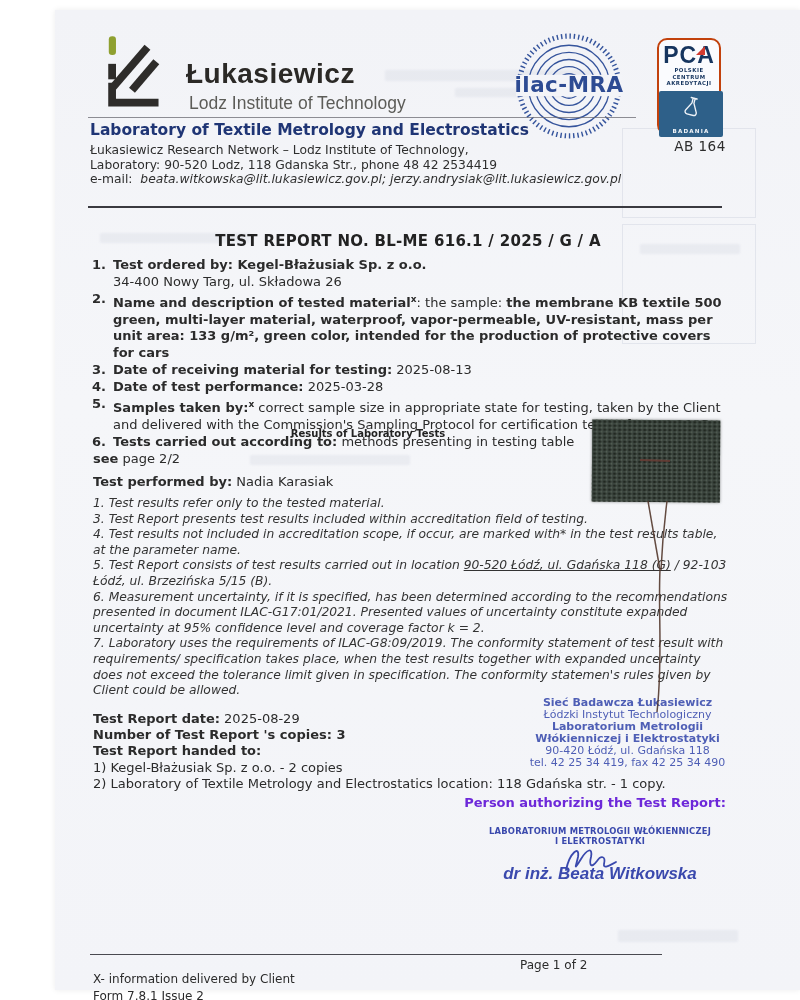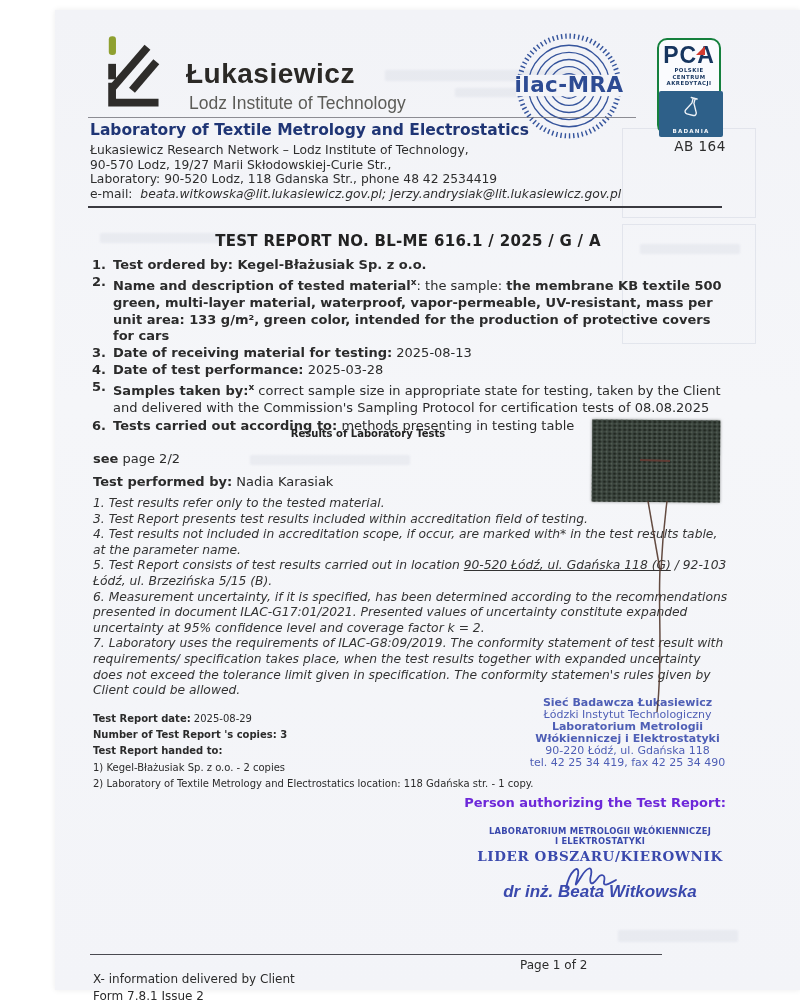--- a/index.html
+++ b/index.html
@@ -16,21 +16,21 @@
   .abs{position:absolute;}
   
   .brand-name{left:186px;top:58px;font-size:28px;font-weight:bold;color:#2b2926;letter-spacing:.5px;font-family:"Liberation Sans",sans-serif;}
   .brand-sub{left:189px;top:93px;font-size:17.5px;color:#5c5c58;font-family:"Liberation Sans",sans-serif;}
   .rule1{left:88px;top:117px;width:548px;height:1px;background:#6a6a72;opacity:.75;}
   .rule2{left:88px;top:206px;width:634px;height:2px;background:#3a3a40;}
   .lab-name{left:90px;top:121px;font-size:15.5px;font-weight:bold;color:#1f3575;}
   .addr{left:90px;top:143px;font-size:12.3px;line-height:14.6px;color:#2e2e2e;}
   .addr .em{font-style:italic;}
   
-  .pca{left:657px;top:38px;width:64px;height:97px;border:2px solid #15803d;border-radius:10px;background:#fafbfe;box-sizing:border-box;text-align:center;}
+  .pca{left:657px;top:38px;width:64px;height:97px;border:2px solid #c2410c;border-radius:10px;background:#fafbfe;box-sizing:border-box;text-align:center;}
   .pca-acronym{margin-top:3px;font-size:23px;font-weight:bold;color:#16355f;letter-spacing:1px;line-height:24px;position:relative;font-family:"Liberation Sans",sans-serif;}
   .pca-red{position:absolute;right:14px;top:3px;width:0;height:0;border-left:9px solid transparent;border-bottom:9px solid #d23b2f;}
   .pca-small{font-size:5.4px;font-weight:bold;color:#16355f;letter-spacing:.5px;line-height:6.6px;}
   .pca-box{margin:4px auto 0;width:64px;height:46px;background:#2e6089;border-radius:2px;position:relative;}
   .pca-box svg{position:absolute;left:21px;top:4px;transform:rotate(14deg);}
   .pca-badania{position:absolute;left:0;right:0;bottom:3px;color:#f2f5f9;font-size:5.6px;letter-spacing:1.2px;font-weight:bold;}
   .ab{left:655px;top:138px;width:90px;text-align:center;font-size:13.5px;color:#2c2c2c;letter-spacing:.5px;}
   
   .title{left:88px;top:232px;width:640px;text-align:center;font-size:15px;font-weight:bold;letter-spacing:.3px;color:#222;}
   .items{left:92px;top:257px;width:636px;font-size:13px;line-height:16.6px;}
@@ -46,21 +46,21 @@
   .notes{left:93px;top:496px;width:636px;font-size:12.3px;line-height:15.6px;font-style:italic;color:#333;}
   .notes div{margin:0;}
   .u{text-decoration:underline;}
   
   .swatch{left:592px;top:420px;width:128px;height:82px;background-color:#3b443e;
     background-image:radial-gradient(#20271f 1px,transparent 1.5px),radial-gradient(#515d52 .9px,transparent 1.3px);
     background-size:5px 4px,5px 4px;background-position:0 0,2px 2px;
     box-shadow:0 0 3px rgba(20,25,20,.55);transform:rotate(.4deg);}
   .overlay-svg{left:0;top:0;width:800px;height:1000px;pointer-events:none;}
   
-  .meta{left:93px;top:711px;width:640px;font-size:10px;line-height:16.2px;}
+  .meta{left:93px;top:711px;width:640px;font-size:13px;line-height:16.2px;}
   .stamp1{left:505px;top:697px;width:245px;text-align:center;color:#4152b0;font-size:11px;line-height:11.9px;font-weight:bold;opacity:.92;}
   .stamp1 .light{font-weight:normal;}
   .auth-head{left:430px;top:795px;width:330px;text-align:center;font-size:13px;font-weight:bold;color:#6d28d9;}
   .stamp2{left:465px;top:827px;width:270px;text-align:center;color:#3a49ad;}
   .stamp2 .s-small{font-size:8.4px;font-weight:bold;letter-spacing:.2px;line-height:9.6px;}
   .stamp2 .s-lider{font-size:13.5px;font-family:"DejaVu Serif",serif;letter-spacing:.6px;margin-top:2px;font-weight:bold;}
   .stamp2 .sig{height:26px;margin:-2px 0 -6px;}
   .stamp2 .s-name{font-size:17px;font-family:Liberation Sans, sans-serif;font-style:italic;font-weight:bold;}
   
   .f-rule{left:90px;top:954px;width:572px;height:1.4px;background:#4a4a50;}
@@ -119,32 +119,32 @@
     </svg>
     <div class="pca-badania">BADANIA</div>
   </div>
 </div>
 <div class="abs ab">AB 164</div>
 
 <div class="abs rule1"></div>
 <div class="abs lab-name">Laboratory of Textile Metrology and Electrostatics</div>
 <div class="abs addr">
   <div>Łukasiewicz Research Network – Lodz Institute of Technology,</div>
-  <div>90-570 Lodz, 19/27 Marii Skłodowskiej-Curie Str.,</div>
   <div>Laboratory: 90-520  Lodz, 118 Gdanska Str., phone 48 42 2534419</div>
   <div><span>e-mail:</span>&nbsp; <span class="em">beata.witkowska@lit.lukasiewicz.gov.pl;  jerzy.andrysiak@lit.lukasiewicz.gov.pl</span></div>
 </div>
 <div class="abs rule2"></div>
 
 <div class="abs title">TEST REPORT NO.  BL-ME 616.1 / 2025 / G / A</div>
 
 <div class="abs items">
   <div class="item">
     <span class="num">1.</span>
     <span class="b">Test ordered by: Kegel-Błażusiak Sp. z o.o.</span>
+    <div>34-400 Nowy Targ, ul. Składowa 26</div>
   </div>
   <div class="item">
     <span class="num">2.</span>
     <span class="b">Name and description of tested material</span><span class="sup">x</span><span>: the sample: </span><span class="b">the membrane KB textile 500 green, multi-layer material, waterproof, vapor-permeable, UV-resistant, mass per unit area: 133 g/m², green color, intended for the production of protective covers for cars</span>
   </div>
   <div class="item">
     <span class="num">3.</span>
     <span class="b">Date of receiving material for testing:</span> <span>2025-08-13</span>
   </div>
   <div class="item">
@@ -174,38 +174,37 @@
   <div><span>5.  Test Report consists of test results carried out in location </span><span class="u">90-520 Łódź, ul. Gdańska 118 (G)</span><span> / 92-103 Łódź, ul. Brzezińska 5/15 (B).</span></div>
   <div>6.  Measurement uncertainty, if it is specified, has been determined according to the recommendations presented in document ILAC-G17:01/2021. Presented values of uncertainty constitute expanded uncertainty at 95% confidence level  and coverage factor k = 2.</div>
   <div>7.  Laboratory uses the requirements of ILAC-G8:09/2019. The conformity statement of test result with requirements/ specification takes place, when the test results together with expanded uncertainty does not exceed the tolerance limit given in specification. The conformity statemen's rules given by Client could be allowed.</div>
 </div>
 
 <div class="abs stamp1">
   <div>Sieć Badawcza Łukasiewicz</div>
   <div class="light">Łódzki Instytut Technologiczny</div>
   <div>Laboratorium Metrologii</div>
   <div>Włókienniczej i Elektrostatyki</div>
-  <div class="light">90-220 Łódź, ul.  Gdańska 118</div>
+  <div class="light">90-420 Łódź, ul.  Gdańska 118</div>
   <div class="light">tel. 42 25 34 419, fax 42 25 34 490</div>
 </div>
 
 <div class="abs meta">
   <div><span class="b">Test Report date:</span><span> 2025-08-29</span></div>
   <div class="b">Number of Test Report 's copies: 3</div>
   <div class="b">Test Report handed to:</div>
   <div>1) Kegel-Błażusiak Sp. z o.o. - 2 copies</div>
   <div>2) Laboratory of Textile Metrology and Electrostatics location: 118 Gdańska str. - 1 copy.</div>
 </div>
 
 <div class="abs auth-head">Person authorizing the Test Report:</div>
 
 <div class="abs stamp2">
   <div class="s-small">LABORATORIUM METROLOGII WŁÓKIENNICZEJ</div>
   <div class="s-small">I ELEKTROSTATYKI</div>
-  <div class="s-lider">LIDER OBSZARU/KIEROWNIK</div>
   <div class="sig">
     <svg width="80" height="30" viewBox="0 0 80 30">
       <path d="M6 26 C10 8 20 1 18 13 C16 22 13 28 21 15 C27 5 33 3 31 13 C29 21 31 25 37 17 C41 11 46 12 44 20 C43 25 49 22 56 18" stroke="#3a49ad" stroke-width="1.8" fill="none" stroke-linecap="round"></path>
     </svg>
   </div>
   <div class="s-name">dr inż. Beata Witkowska</div>
 </div>
 
 <svg class="abs overlay-svg">
   <g stroke="#54392e" stroke-width="1.5" fill="none" opacity="0.9">

